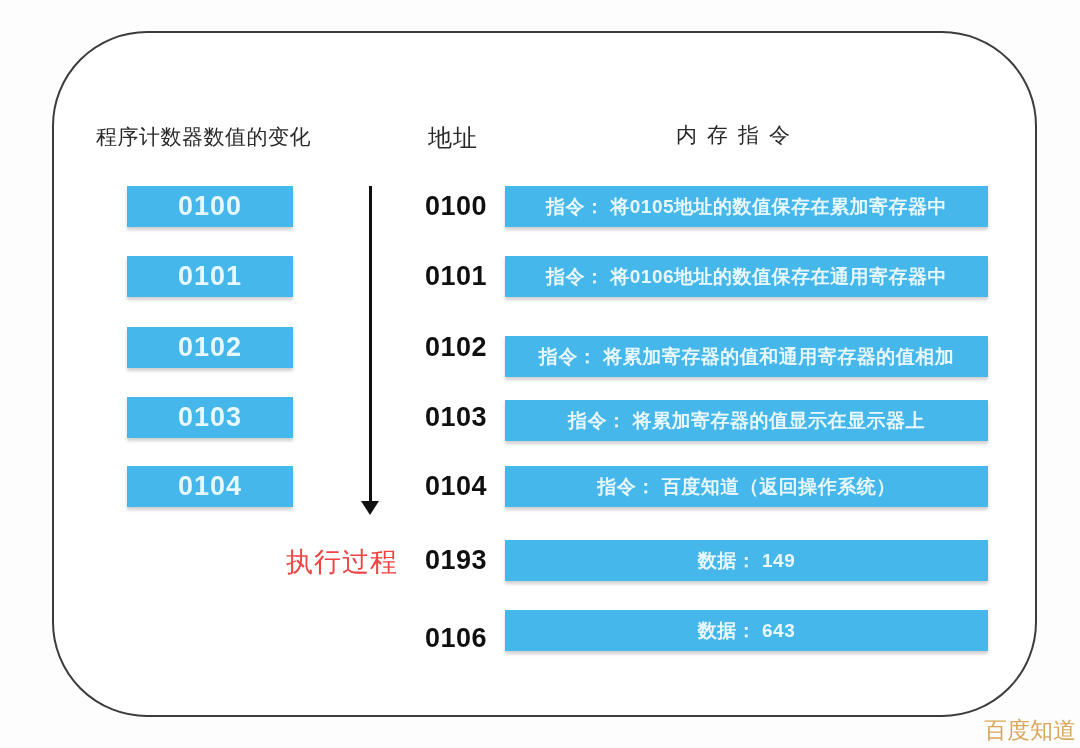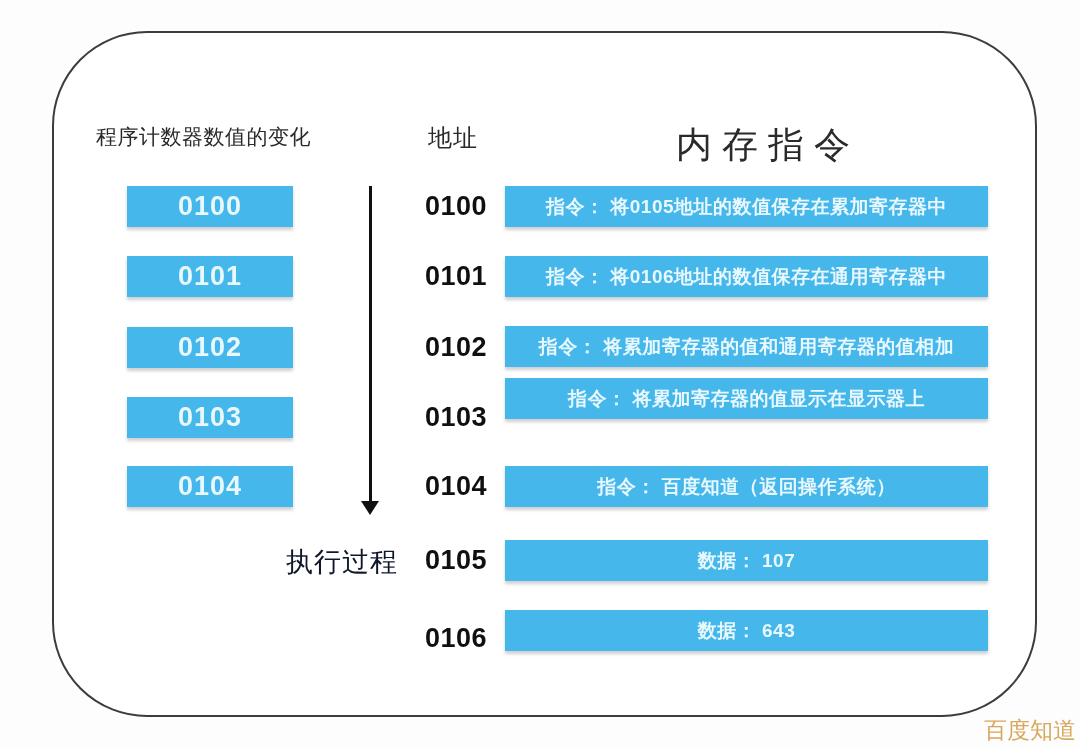--- a/index.html
+++ b/index.html
@@ -19,21 +19,21 @@
     background: #ffffff;
   }
   .hdr {
     position: absolute;
     color: #2a2a2a;
     font-weight: 500;
     white-space: nowrap;
   }
   .hdr-left   { left: 96px;  top: 123px; font-size: 21px; letter-spacing: 0.5px; }
   .hdr-addr   { left: 428px; top: 122px; font-size: 24px; letter-spacing: 1px; }
-  .hdr-memory { left: 676px; top: 121px; font-size: 36px; letter-spacing: 10px; }
+  .hdr-memory { left: 676px; top: 121px; font-size: 21px; letter-spacing: 10px; }
 
   .blue-box {
     position: absolute;
     background: var(--box-blue, #46B7EB);
     color: var(--box-text, #E8F8FF);
     font-weight: bold;
     display: flex;
     align-items: center;
     justify-content: center;
     box-shadow: 0 3px 3px rgba(120,120,120,0.35);
@@ -64,21 +64,21 @@
     position: absolute;
     left: 361px; top: 501px;
     width: 0; height: 0;
     border-left: 9px solid transparent;
     border-right: 9px solid transparent;
     border-top: 14px solid #101010;
   }
   .exec-label {
     position: absolute;
     left: 286px; top: 544px;
-    font-size: 27px; color: #0f172a; font-weight: 500;
+    font-size: 27px; color: #ef4444; font-weight: 500;
     letter-spacing: 1px; white-space: nowrap;
   }
   .watermark {
     position: absolute;
     left: 984px; top: 715px;
     font-size: 23px; font-weight: normal;
     color: var(--wm-gold, #D9A75B);
     white-space: nowrap;
   }
 </style>
@@ -99,24 +99,24 @@
 
 <div class="arrow-line"></div>
 <div class="arrow-head"></div>
 <div class="exec-label">执行过程</div>
 
 <div class="addr-label" style="top:186px">0100</div>
 <div class="addr-label" style="top:256px">0101</div>
 <div class="addr-label" style="top:327px">0102</div>
 <div class="addr-label" style="top:397px">0103</div>
 <div class="addr-label" style="top:466px">0104</div>
-<div class="addr-label" style="top:540px">0105</div>
+<div class="addr-label" style="top:540px">0193</div>
 <div class="addr-label" style="top:618px">0106</div>
 
 <div class="blue-box memory-box" style="top:186px">指令： 将0105地址的数值保存在累加寄存器中</div>
 <div class="blue-box memory-box" style="top:256px">指令： 将0106地址的数值保存在通用寄存器中</div>
-<div class="blue-box memory-box" style="top:326px">指令： 将累加寄存器的值和通用寄存器的值相加</div>
-<div class="blue-box memory-box" style="top:378px">指令： 将累加寄存器的值显示在显示器上</div>
+<div class="blue-box memory-box" style="top:336px">指令： 将累加寄存器的值和通用寄存器的值相加</div>
+<div class="blue-box memory-box" style="top:400px">指令： 将累加寄存器的值显示在显示器上</div>
 <div class="blue-box memory-box" style="top:466px">指令： 百度知道（返回操作系统）</div>
-<div class="blue-box memory-box" style="top:540px">数据： 107</div>
+<div class="blue-box memory-box" style="top:540px">数据： 149</div>
 <div class="blue-box memory-box" style="top:610px">数据： 643</div>
 
 <div class="watermark">百度知道</div>
 
 </body></html>

